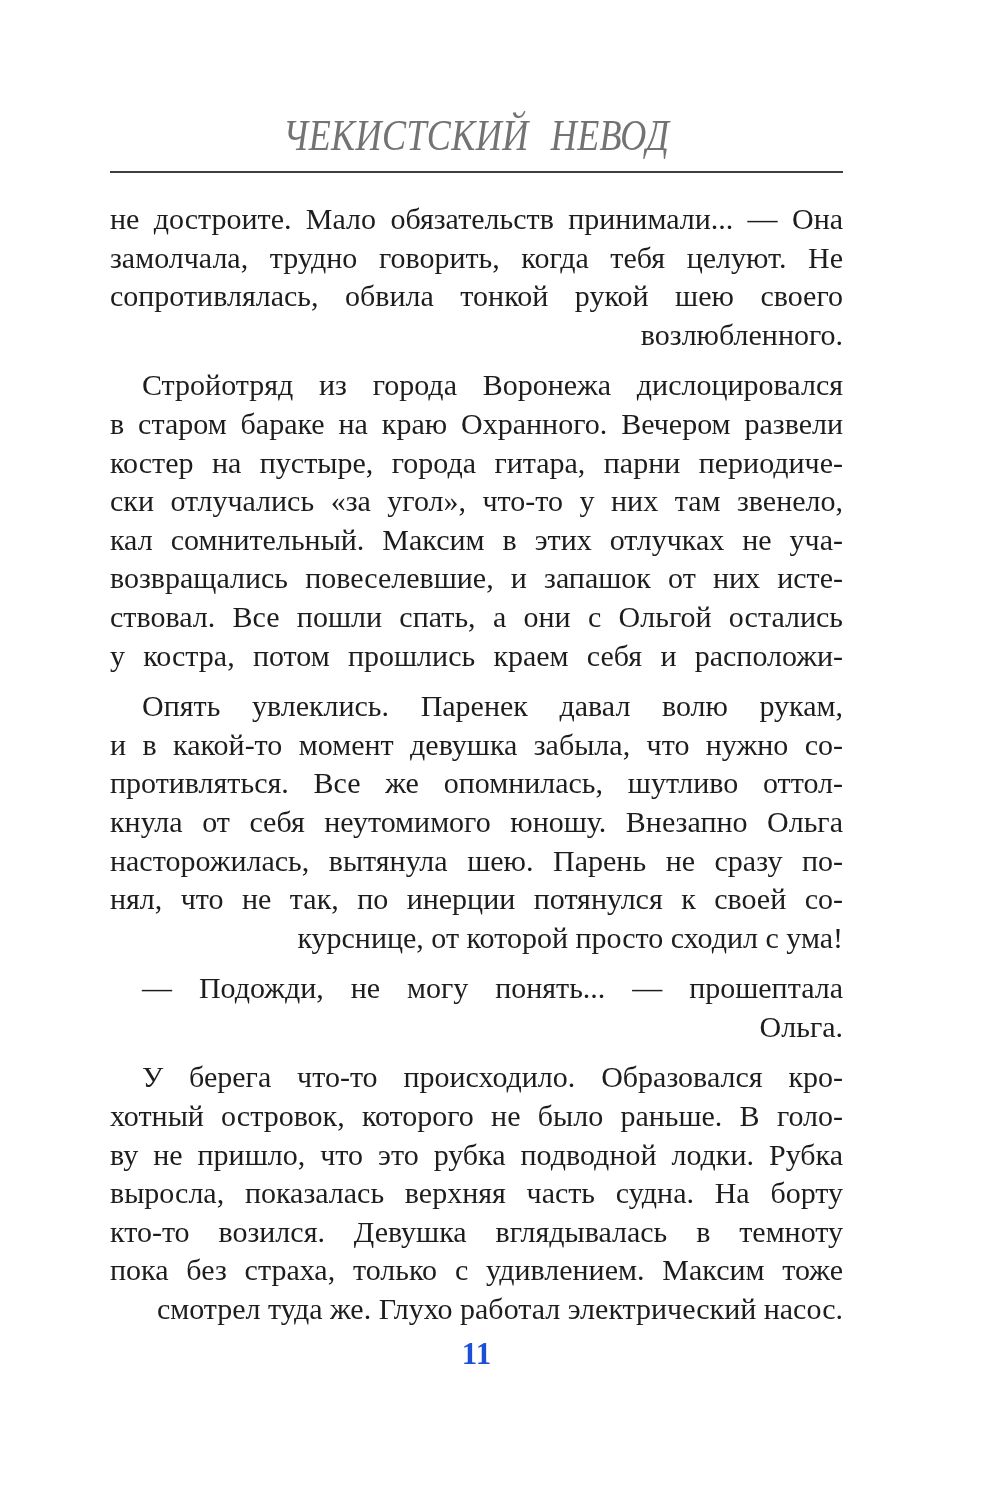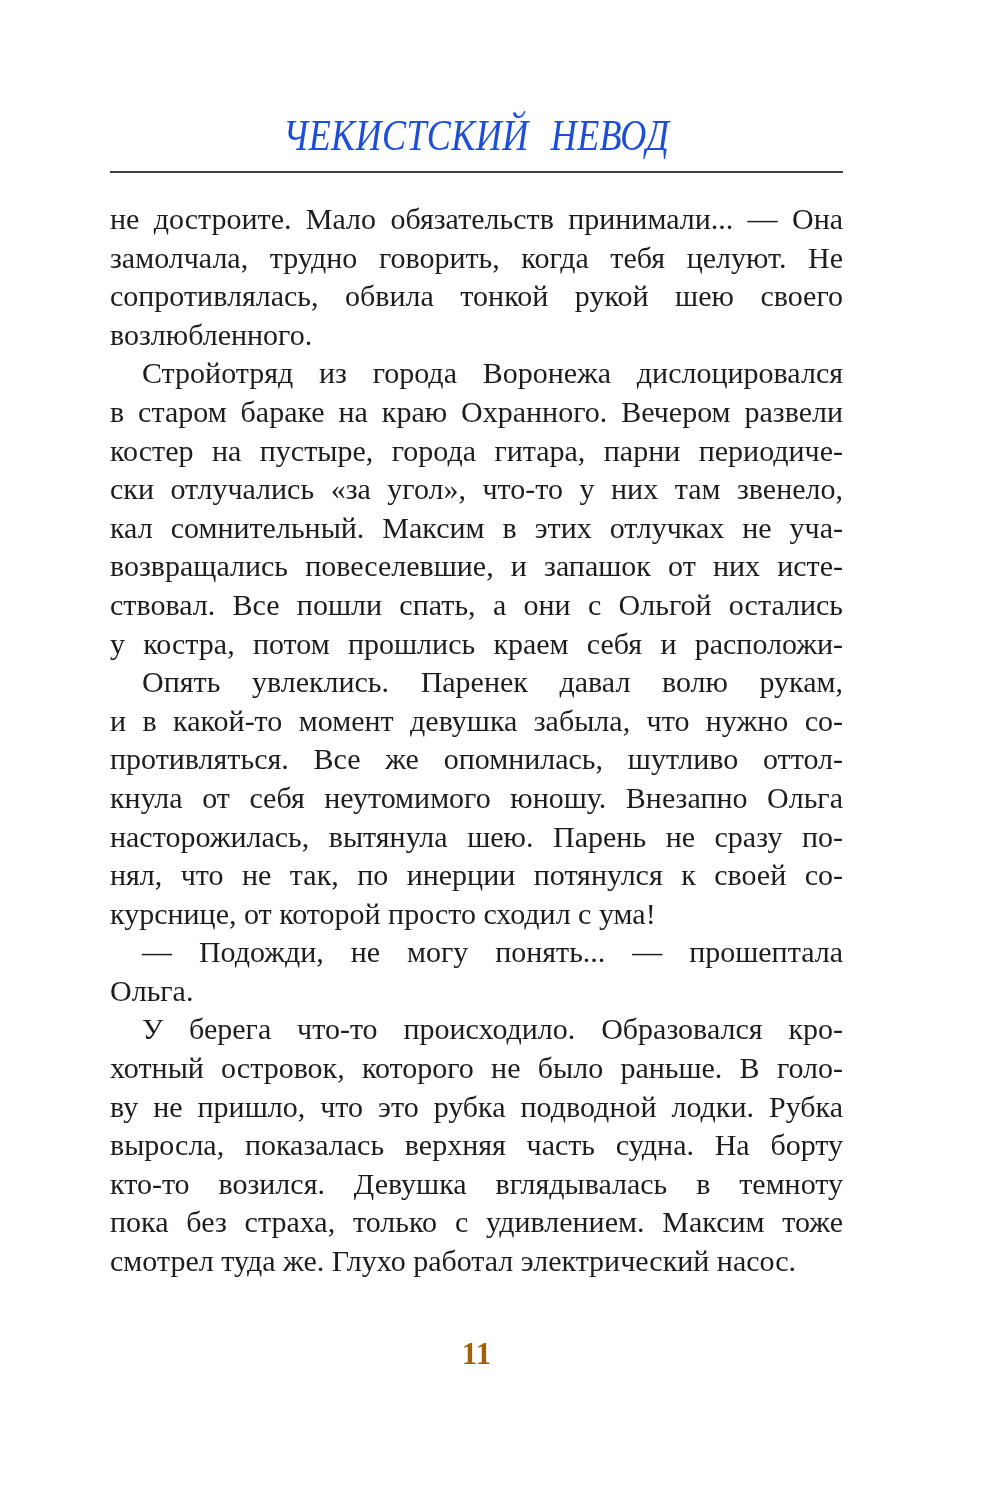--- a/index.html
+++ b/index.html
@@ -27,21 +27,21 @@
   .running-head {
     position: absolute;
     top: 112px;
     left: 0;
     width: 100%;
     text-align: center;
     font-style: italic;
     font-size: 44px;
     line-height: 48px;
     white-space: nowrap;
-    color: #1d4ed8;
+    color: #737373;
   }
   .running-head .squeeze {
     display: inline-block;
     transform: scaleX(0.82);
     transform-origin: 50% 50%;
     word-spacing: 0.35em;
     letter-spacing: 0.5px;
   }
   .header-rule {
     position: absolute;
@@ -56,41 +56,42 @@
     position: absolute;
     top: 200px;
     left: 0;
     width: 100%;
     font-size: 30px;
   }
   .line {
     line-height: 38.6px;
     height: 38.6px;
     white-space: nowrap;
-    text-align: left;
+    text-align: right;
     text-justify: inter-word;
   }
   .line.j {
     text-align: justify;
     text-align-last: justify;
   }
   .line.in {
     text-indent: 32px;
+    margin-top: 12px;
   }
   
   .pagenum {
     position: absolute;
     top: 1338px;
     left: 0;
     width: 100%;
     text-align: center;
     font-weight: bold;
     font-size: 31px;
     line-height: 31px;
-    color: #a16207;
+    color: #1d4ed8;
   }
 </style>
 </head>
 <body>
 
 <div class="page">
   <div class="content">
 
     <div class="running-head">
       <span class="squeeze">ЧЕКИСТСКИЙ НЕВОД</span>

